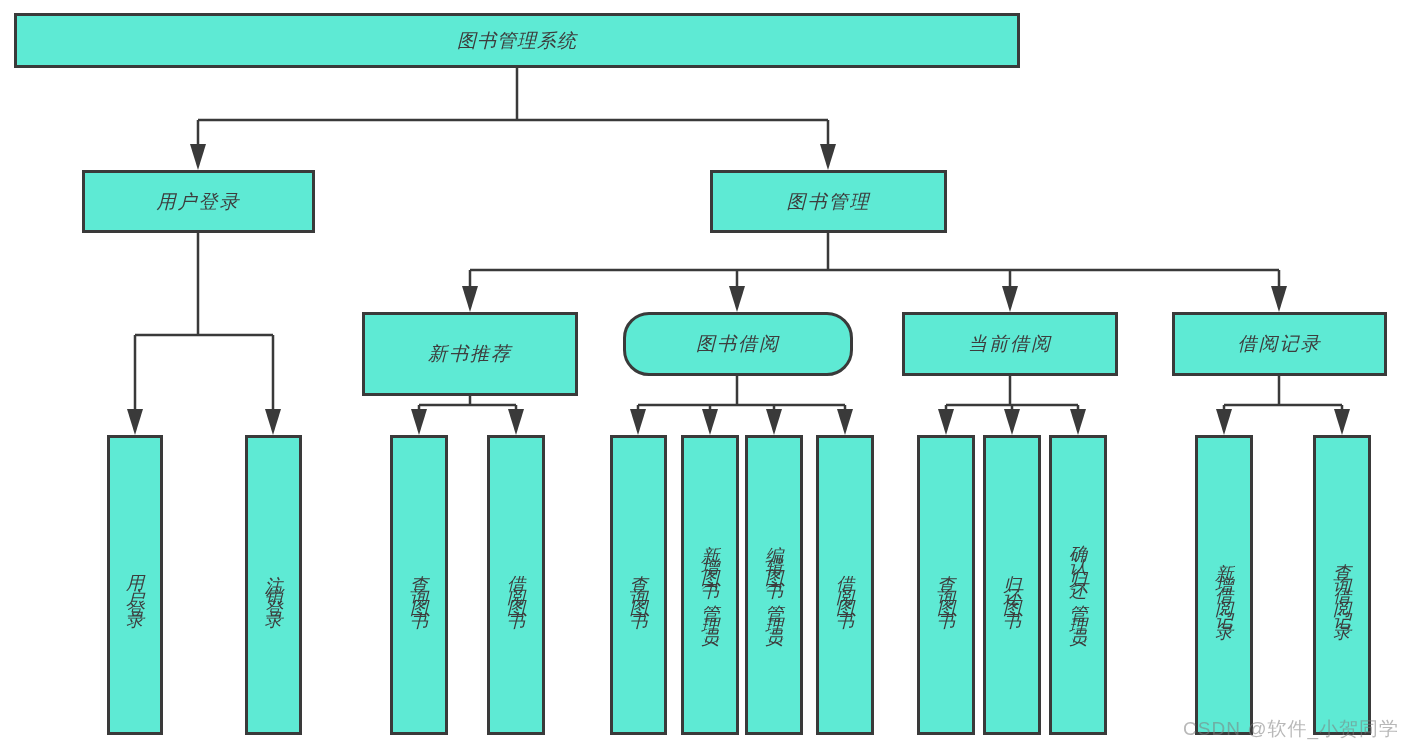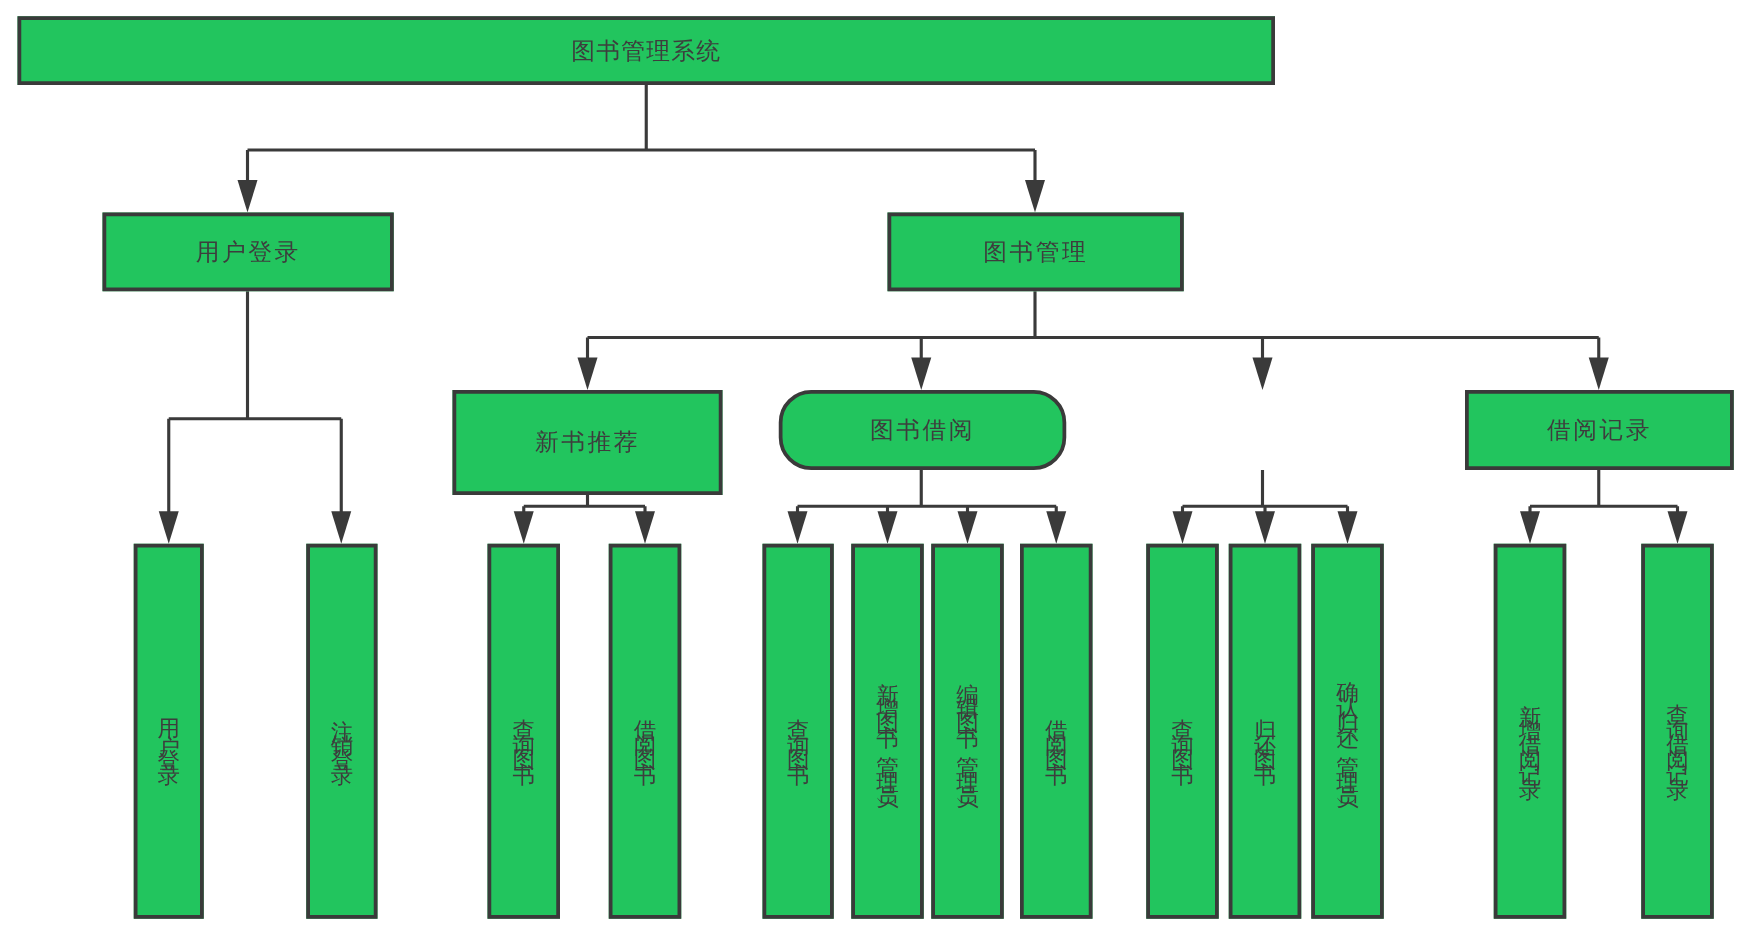--- a/index.html
+++ b/index.html
@@ -8,26 +8,27 @@
     width:1405px;height:747px;
     background:#ffffff;
     overflow:hidden;
     font-family:"Liberation Sans","DejaVu Sans",sans-serif;
   }
   .connectors{position:absolute;left:0;top:0;z-index:1;}
   .box{
     position:absolute;
     box-sizing:border-box;
     border:3px solid #3a3a3a;
-    background:#22c55e;
+    background:#5eead4;
     display:flex;
     align-items:center;
     justify-content:center;
     color:#3d3d3d;
     z-index:2;
+    font-style:italic;
   }
   .h-label{font-size:19px;letter-spacing:2px;white-space:nowrap;}
   .root-label{font-size:19px;letter-spacing:1px;}
   .vtext{
     writing-mode:vertical-rl;
     text-orientation:mixed;
     font-size:18px;
     letter-spacing:12px;
     white-space:nowrap;
     color:#3d3d3d;
@@ -90,20 +91,23 @@
   <div class="box" style="left:710px;top:170px;width:237px;height:63px;">
     <span class="h-label">图书管理</span>
   </div>
 
   <div class="box" style="left:362px;top:312px;width:216px;height:84px;">
     <span class="h-label">新书推荐</span>
   </div>
   <div class="box" style="left:623px;top:312px;width:230px;height:64px;border-radius:26px;">
     <span class="h-label">图书借阅</span>
   </div>
+  <div class="box" style="left:902px;top:312px;width:216px;height:64px;">
+    <span class="h-label">当前借阅</span>
+  </div>
   <div class="box" style="left:1172px;top:312px;width:215px;height:64px;text-align:center;">
     <span class="h-label">借阅记录</span>
   </div>
 
   <div class="box" style="left:107px;top:435px;width:56px;height:300px;">
     <span class="vtext">用户登录</span>
   </div>
   <div class="box" style="left:245px;top:435px;width:57px;height:300px;">
     <span class="vtext">注销登录</span>
   </div>
@@ -138,14 +142,15 @@
     <span class="vtext">确认归还（管理员）</span>
   </div>
 
   <div class="box" style="left:1195px;top:435px;width:58px;height:300px;">
     <span class="vtext">新增借阅记录</span>
   </div>
   <div class="box" style="left:1313px;top:435px;width:58px;height:300px;">
     <span class="vtext">查询借阅记录</span>
   </div>
 
+  <div class="watermark">CSDN @软件_小贺同学</div>
 
 </div>
 
 </body></html>

